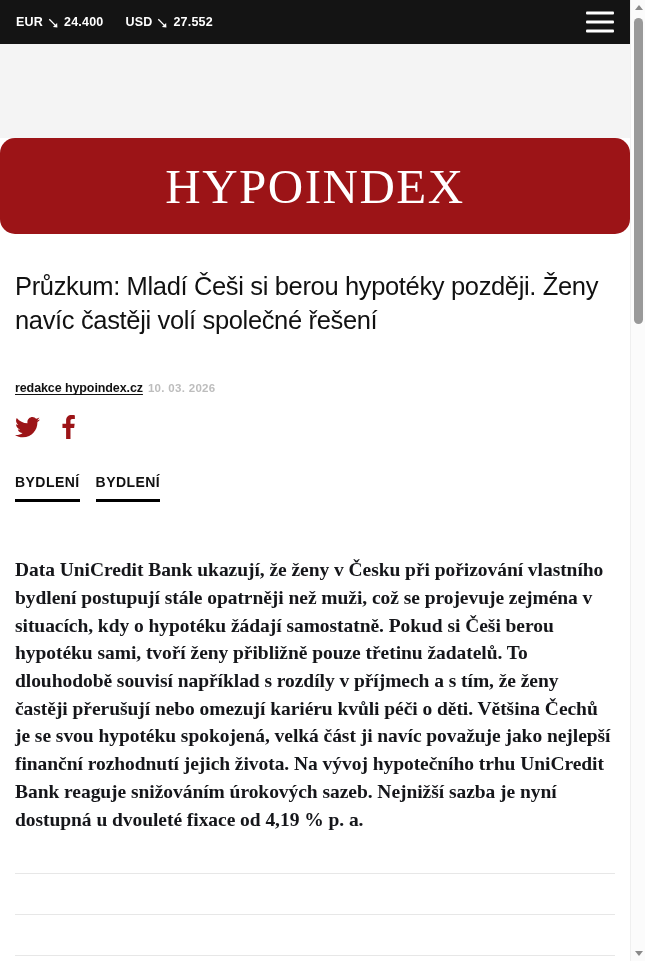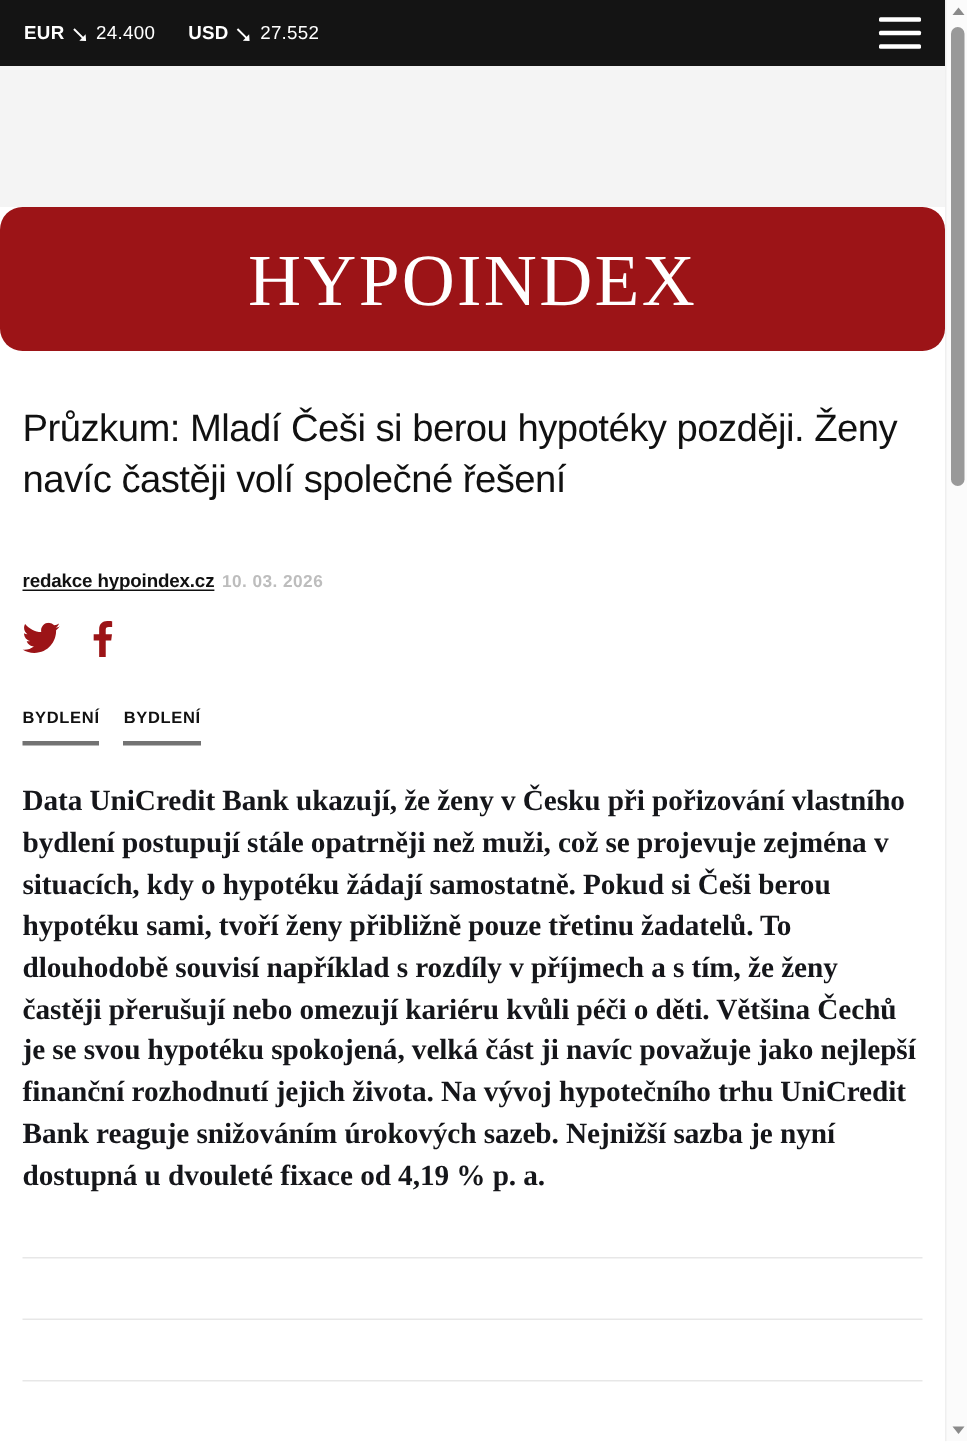--- a/index.html
+++ b/index.html
@@ -52,21 +52,21 @@
   }
   .rate .cur { font-weight: 700; }
   .rate .arrow {
     display: inline-block;
     width: 11px;
     height: 11px;
     position: relative;
     top: 1px;
   }
   .rate .arrow svg { display: block; }
-  .rate .val { font-weight: 400; }
+  .rate .val { font-weight: 700; }
 
   .hamburger {
     position: absolute;
     right: 16px;
     top: 50%;
     transform: translateY(-50%);
     width: 28px;
     height: 21px;
     display: flex;
     flex-direction: column;
@@ -153,37 +153,37 @@
     height: 24px;
   }
   .social-ico { cursor: pointer; display: block; }
 
   .tags {
     display: flex;
     gap: 16px;
     margin-top: 33px;
   }
   .tag {
-    font-size: 11px;
+    font-size: 14px;
     font-weight: 700;
     color: #111111;
     letter-spacing: .45px;
     padding-bottom: 9px;
-    border-bottom: 3px solid #737373;
+    border-bottom: 3px solid #000000;
     cursor: pointer;
     white-space: nowrap;
   }
 
   .lede {
     font-family: "Liberation Serif", "DejaVu Serif", serif;
     font-size: 19.5px;
     line-height: 1.42;
     font-weight: 700;
     color: #15161a;
-    margin-top: 24px;
+    margin-top: 54px;
     letter-spacing: -0.05px;
   }
 
   .divider {
     height: 1px;
     background: #e7e7e7;
     margin: 0;
   }
   .slot { height: 40px; }
 

